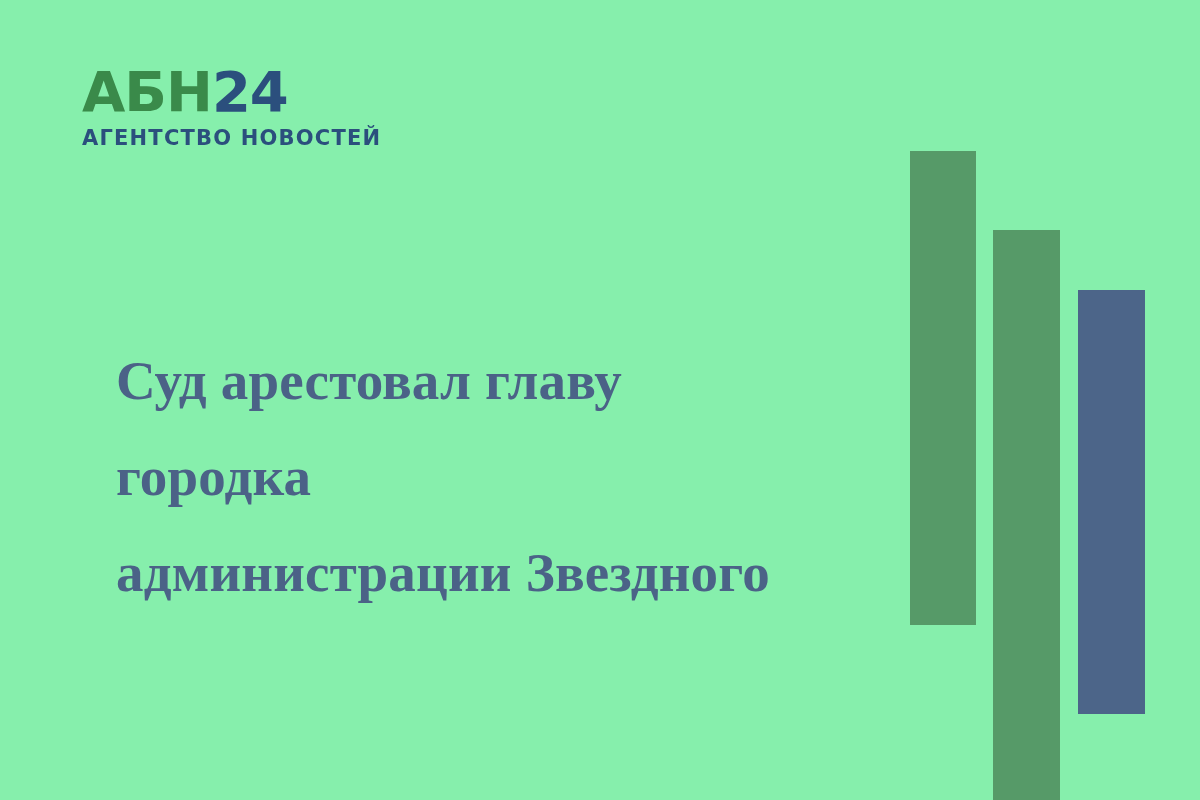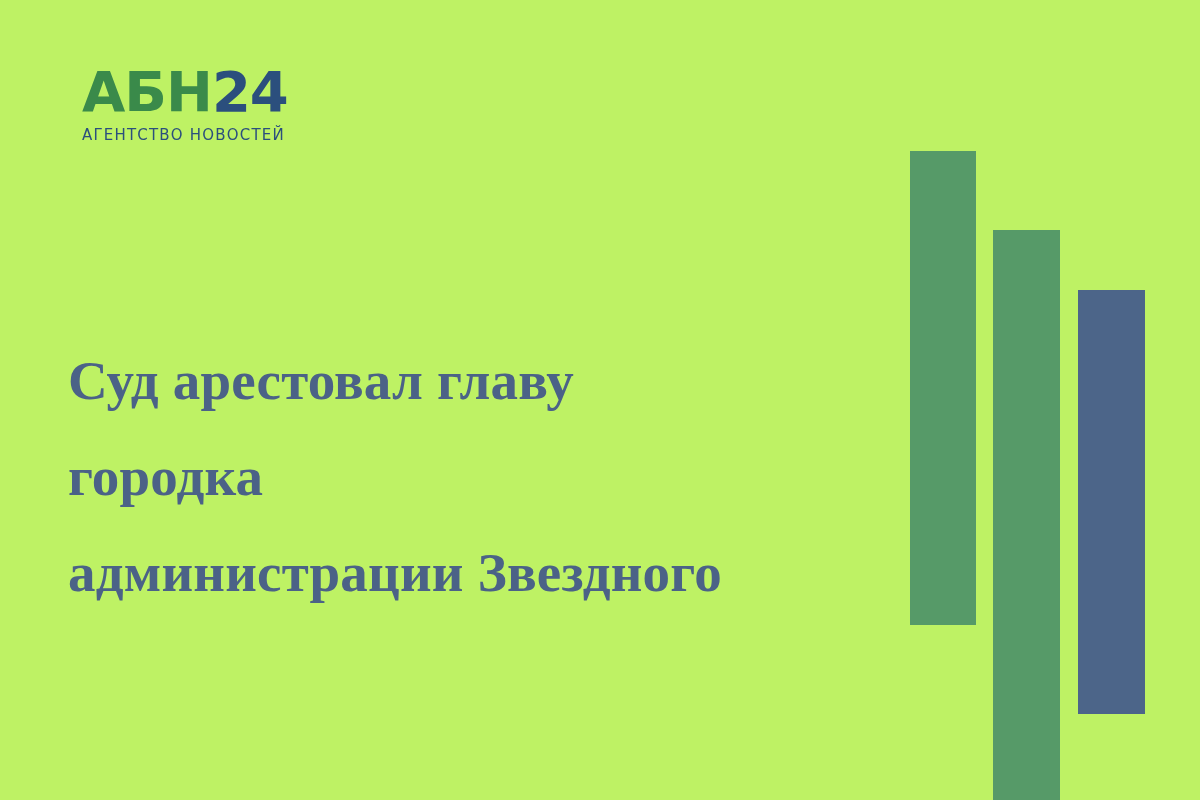--- a/index.html
+++ b/index.html
@@ -54,22 +54,22 @@
     font-size: 56px;
     letter-spacing: -1px;
     white-space: nowrap;
   }
   .logo-abn  { color: #3a8a4a; }
   .logo-24   { color: #2b4f7d; }
   .logo-tagline {
     display: block;
     margin-top: 4px;
     font-family: "DejaVu Sans", sans-serif;
-    font-weight: 400;
-    font-size: 15px;
+    font-weight: 700;
+    font-size: 21px;
     letter-spacing: 1.2px;
     color: #2b4f7d;
     white-space: nowrap;
   }
 
   
   .headline {
     position: absolute;
     left: 68px;
     top: 333px;
@@ -80,32 +80,32 @@
     font-size: 55px;
     line-height: 96px;
     color: #4b6287;
     letter-spacing: 0.2px;
   }
   .headline-line { display: block; white-space: nowrap; }
 </style>
 </head>
 <body style="background: rgb(237, 237, 237);">
 
-<div class="card" style="background: #bef264;">
+<div class="card" style="background: #86efac;">
 
   <div class="bars">
     <div class="bar bar-1" style="background: rgb(86, 154, 104);"></div>
     <div class="bar bar-2" style="background: rgb(86, 154, 104);"></div>
     <div class="bar bar-3" style="background: rgb(76, 101, 137);"></div>
   </div>
 
   <div class="logo">
     <span class="logo-mark"><span class="logo-abn" style="color: rgb(58, 138, 74);">АБН</span><span class="logo-24" style="color: rgb(43, 79, 125);">24</span></span>
     <span class="logo-tagline" style="color: rgb(43, 79, 125);">АГЕНТСТВО НОВОСТЕЙ</span>
   </div>
 
-  <h1 class="headline" style="color: rgb(75, 98, 135);">
+  <h1 class="headline" style="color: rgb(75, 98, 135); margin-left: 48px;">
     <span class="headline-line">Суд арестовал главу</span>
     <span class="headline-line">городка</span>
     <span class="headline-line">администрации Звездного</span>
   </h1>
 
 </div>
 
 </body></html>

